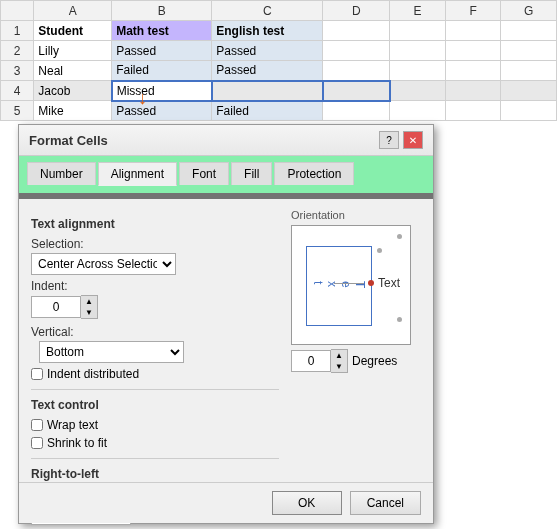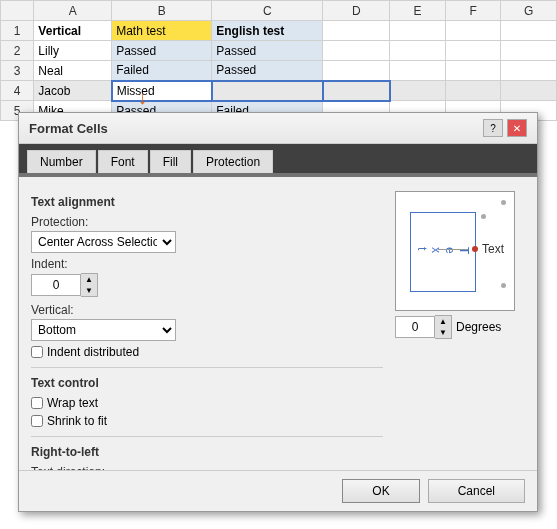--- a/index.html
+++ b/index.html
@@ -14,31 +14,31 @@
     .col-a { width: 70px; }
     .col-b { width: 90px; background: #dce6f1; }
     .col-c { width: 100px; background: #dce6f1; }
     .col-d { width: 60px; }
     .col-e { width: 50px; }
     .col-f { width: 50px; }
     .col-g { width: 50px; }
     .arrow-indicator { position: absolute; top: 88px; left: 138px; color: #E06010; font-size: 18px; z-index: 10; }
 
     
-    .dialog-backdrop { position: absolute; top: 112px; left: 18px; width: 520px; height: 400px; background: #f0f0f0; border: 1px solid #999; box-shadow: 3px 3px 8px rgba(0,0,0,0.4); z-index: 20; }
+    .dialog-backdrop { position: absolute; top: 124px; left: 18px; width: 416px; height: 400px; background: #f0f0f0; border: 1px solid #999; box-shadow: 3px 3px 8px rgba(0,0,0,0.4); z-index: 20; }
 
     
     .dialog-titlebar { background: linear-gradient(to bottom, #f5f5f5, #e8e8e8); border-bottom: 1px solid #ccc; padding: 6px 10px; display: flex; justify-content: space-between; align-items: center; }
     .dialog-title { font-size: 13px; font-weight: bold; color: #333; }
     .title-buttons { display: flex; gap: 4px; }
     .title-btn { width: 20px; height: 18px; border: 1px solid #aaa; background: #e0e0e0; font-size: 10px; cursor: pointer; display: flex; align-items: center; justify-content: center; }
     .title-btn.close { background: #e05050; color: #fff; }
 
     
-    .tabs { display: flex; padding: 6px 8px 0; background: #404040; border-bottom: 4px solid #737373; }
+    .tabs { display: flex; padding: 6px 8px 8px; background: #86efac; border-bottom: 6px solid #737373; }
     .tab { padding: 4px 12px; border: 1px solid #ccc; background: #e0e0e0; cursor: pointer; font-size: 12px; margin-right: 2px; border-bottom: none; }
     .tab.active { background: #f0f0f0; border-bottom: 1px solid #f0f0f0; margin-bottom: -1px; z-index: 1; }
 
     
     .dialog-content { padding: 10px 12px; display: flex; gap: 12px; }
     .left-panel { flex: 1; }
     .right-panel { width: 130px; }
 
     
     .section-label { font-size: 12px; font-weight: bold; margin-bottom: 6px; margin-top: 8px; color: #333; }
@@ -61,21 +61,21 @@
 
     
     .orientation-box { border: 1px solid #999; background: #fff; width: 120px; height: 120px; position: relative; margin-top: 4px; }
     .orient-label { font-size: 11px; color: #555; margin-bottom: 2px; }
     .text-vertical { position: absolute; left: 14px; top: 20px; writing-mode: vertical-rl; font-size: 12px; color: #4472C4; border: 1px solid #4472C4; padding: 2px 4px; height: 80px; display: flex; align-items: center; justify-content: center; letter-spacing: 3px; }
     .text-horizontal { position: absolute; right: 10px; top: 50px; font-size: 12px; color: #333; display: flex; align-items: center; gap: 2px; }
     .degrees-row { display: flex; align-items: center; gap: 4px; margin-top: 4px; }
 
     
     .dialog-footer { display: flex; justify-content: flex-end; align-items: center; padding: 8px 12px; border-top: 1px solid #ccc; background: #f0f0f0; gap: 8px; position: absolute; bottom: 0; left: 0; right: 0; }
-    .btn { padding: 4px 29px; font-size: 12px; cursor: pointer; border: 1px solid #aaa; background: linear-gradient(to bottom, #f5f5f5, #e0e0e0); min-width: 70px; }
+    .btn { padding: 4px 16px; font-size: 12px; cursor: pointer; border: 1px solid #aaa; background: linear-gradient(to bottom, #f5f5f5, #e0e0e0); min-width: 70px; }
     .btn-primary { background: linear-gradient(to bottom, #f5f5f5, #e0e0e0); border: 1px solid #888; }
   </style>
 </head>
 <body>
 
 <div class="spreadsheet">
   <table class="sheet-table">
     <thead>
       <tr>
         <th class="col-row-header"></th>
@@ -84,22 +84,22 @@
         <th class="col-c">C</th>
         <th class="col-d">D</th>
         <th class="col-e">E</th>
         <th class="col-f">F</th>
         <th class="col-g">G</th>
       </tr>
     </thead>
     <tbody>
       <tr>
         <td class="col-row-header">1</td>
-        <td style="font-weight:bold;">Vertical</td>
-        <td style="font-weight:normal; background:#fde047;">Math test</td>
+        <td style="font-weight:bold;">Student</td>
+        <td style="font-weight:bold; background:#c4b5fd;">Math test</td>
         <td style="font-weight:bold; background:#dce6f1;">English test</td>
         <td></td>
         <td></td>
         <td></td>
         <td></td>
       </tr>
       <tr>
         <td class="col-row-header">2</td>
         <td>Lilly</td>
         <td style="background:#dce6f1;">Passed</td>
@@ -150,32 +150,33 @@
   <div class="dialog-titlebar">
     <span class="dialog-title">Format Cells</span>
     <div class="title-buttons">
       <button class="title-btn">?</button>
       <button class="title-btn close">✕</button>
     </div>
   </div>
 
   <div class="tabs">
     <div class="tab">Number</div>
+    <div class="tab active">Alignment</div>
     <div class="tab">Font</div>
     <div class="tab">Fill</div>
     <div class="tab">Protection</div>
   </div>
 
   <div class="dialog-content">
 
     <div class="left-panel">
       <div class="section-label">Text alignment</div>
 
       <div class="form-col">
-        <div class="field-label">Protection:</div>
+        <div class="field-label">Selection:</div>
         <div class="form-row" style="margin-bottom:4px;">
           <select class="dropdown">
             <option>Center Across Selection</option>
           </select>
         </div>
       </div>
 
       <div style="display:flex; align-items:flex-end; gap:10px; margin-bottom:6px;">
         <div>
           <div class="field-label">Indent:</div>
@@ -184,21 +185,21 @@
             <div class="spin-btns">
               <button class="spin-btn">▲</button>
               <button class="spin-btn">▼</button>
             </div>
           </div>
         </div>
       </div>
 
       <div class="form-col">
         <div class="field-label">Vertical:</div>
-        <div class="form-row" style="margin-bottom:4px;">
+        <div class="form-row" style="margin-bottom:4px;margin-left:8px;">
           <select class="dropdown">
             <option>Bottom</option>
           </select>
         </div>
       </div>
 
       <div class="checkbox-row">
         <input type="checkbox" style="">
         <label>Indent distributed</label>
       </div>
@@ -224,20 +225,21 @@
         <div class="field-label">Text direction:</div>
         <div class="form-row">
           <select class="dropdown" style="width:100px;">
             <option>Context</option>
           </select>
         </div>
       </div>
     </div>
 
     <div class="right-panel">
+      <div class="orient-label">Orientation</div>
       <div class="orientation-box">
 
         <div style="position:absolute; right:8px; top:8px; width:5px; height:5px; background:#aaa; border-radius:50%;"></div>
         <div style="position:absolute; right:28px; top:22px; width:5px; height:5px; background:#aaa; border-radius:50%;"></div>
         <div style="position:absolute; right:8px; bottom:22px; width:5px; height:5px; background:#aaa; border-radius:50%;"></div>
 
         <div class="text-vertical">T<br>e<br>x<br>t</div>
 
         <div class="text-horizontal">
           <span style="width:30px; height:1px; background:#999; display:inline-block;"></span>

